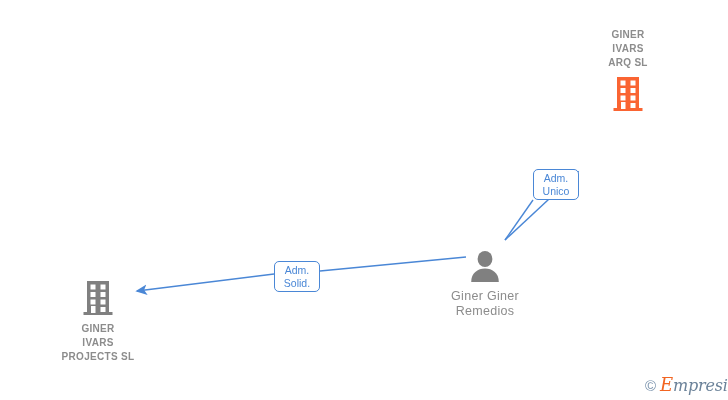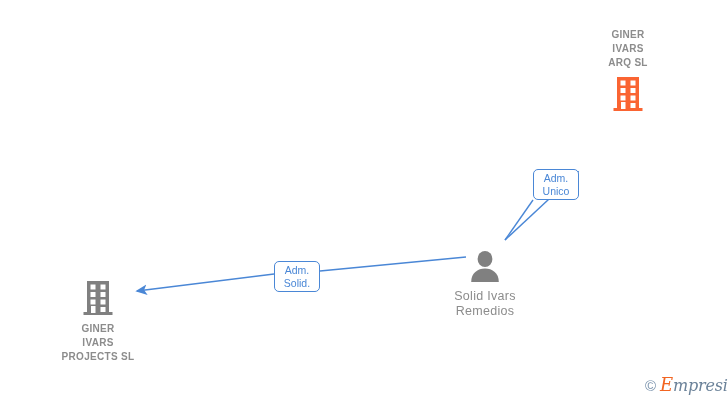--- a/index.html
+++ b/index.html
@@ -204,21 +204,21 @@
 
   <div class="node" id="node-person">
     <span class="node-icon">
       <svg width="34" height="34" viewBox="0 0 34 34" xmlns="http://www.w3.org/2000/svg">
         <g fill="#808080">
           <ellipse cx="17" cy="10" rx="7.4" ry="8"></ellipse>
           <path d="M3.2 33 C3.2 24.2 9.6 19.6 17 19.6 C24.4 19.6 30.8 24.2 30.8 33 Z"></path>
         </g>
       </svg>
     </span>
-    <div class="node-title plain">Solid Ivars
+    <div class="node-title plain">Giner Giner
 Remedios</div>
   </div>
 
   <div class="edge-label" id="label-adm-solid">Adm.
 Solid.</div>
 
   <div class="edge-label" id="label-adm-unico">Adm.
 Unico</div>
 
   <div id="watermark">

